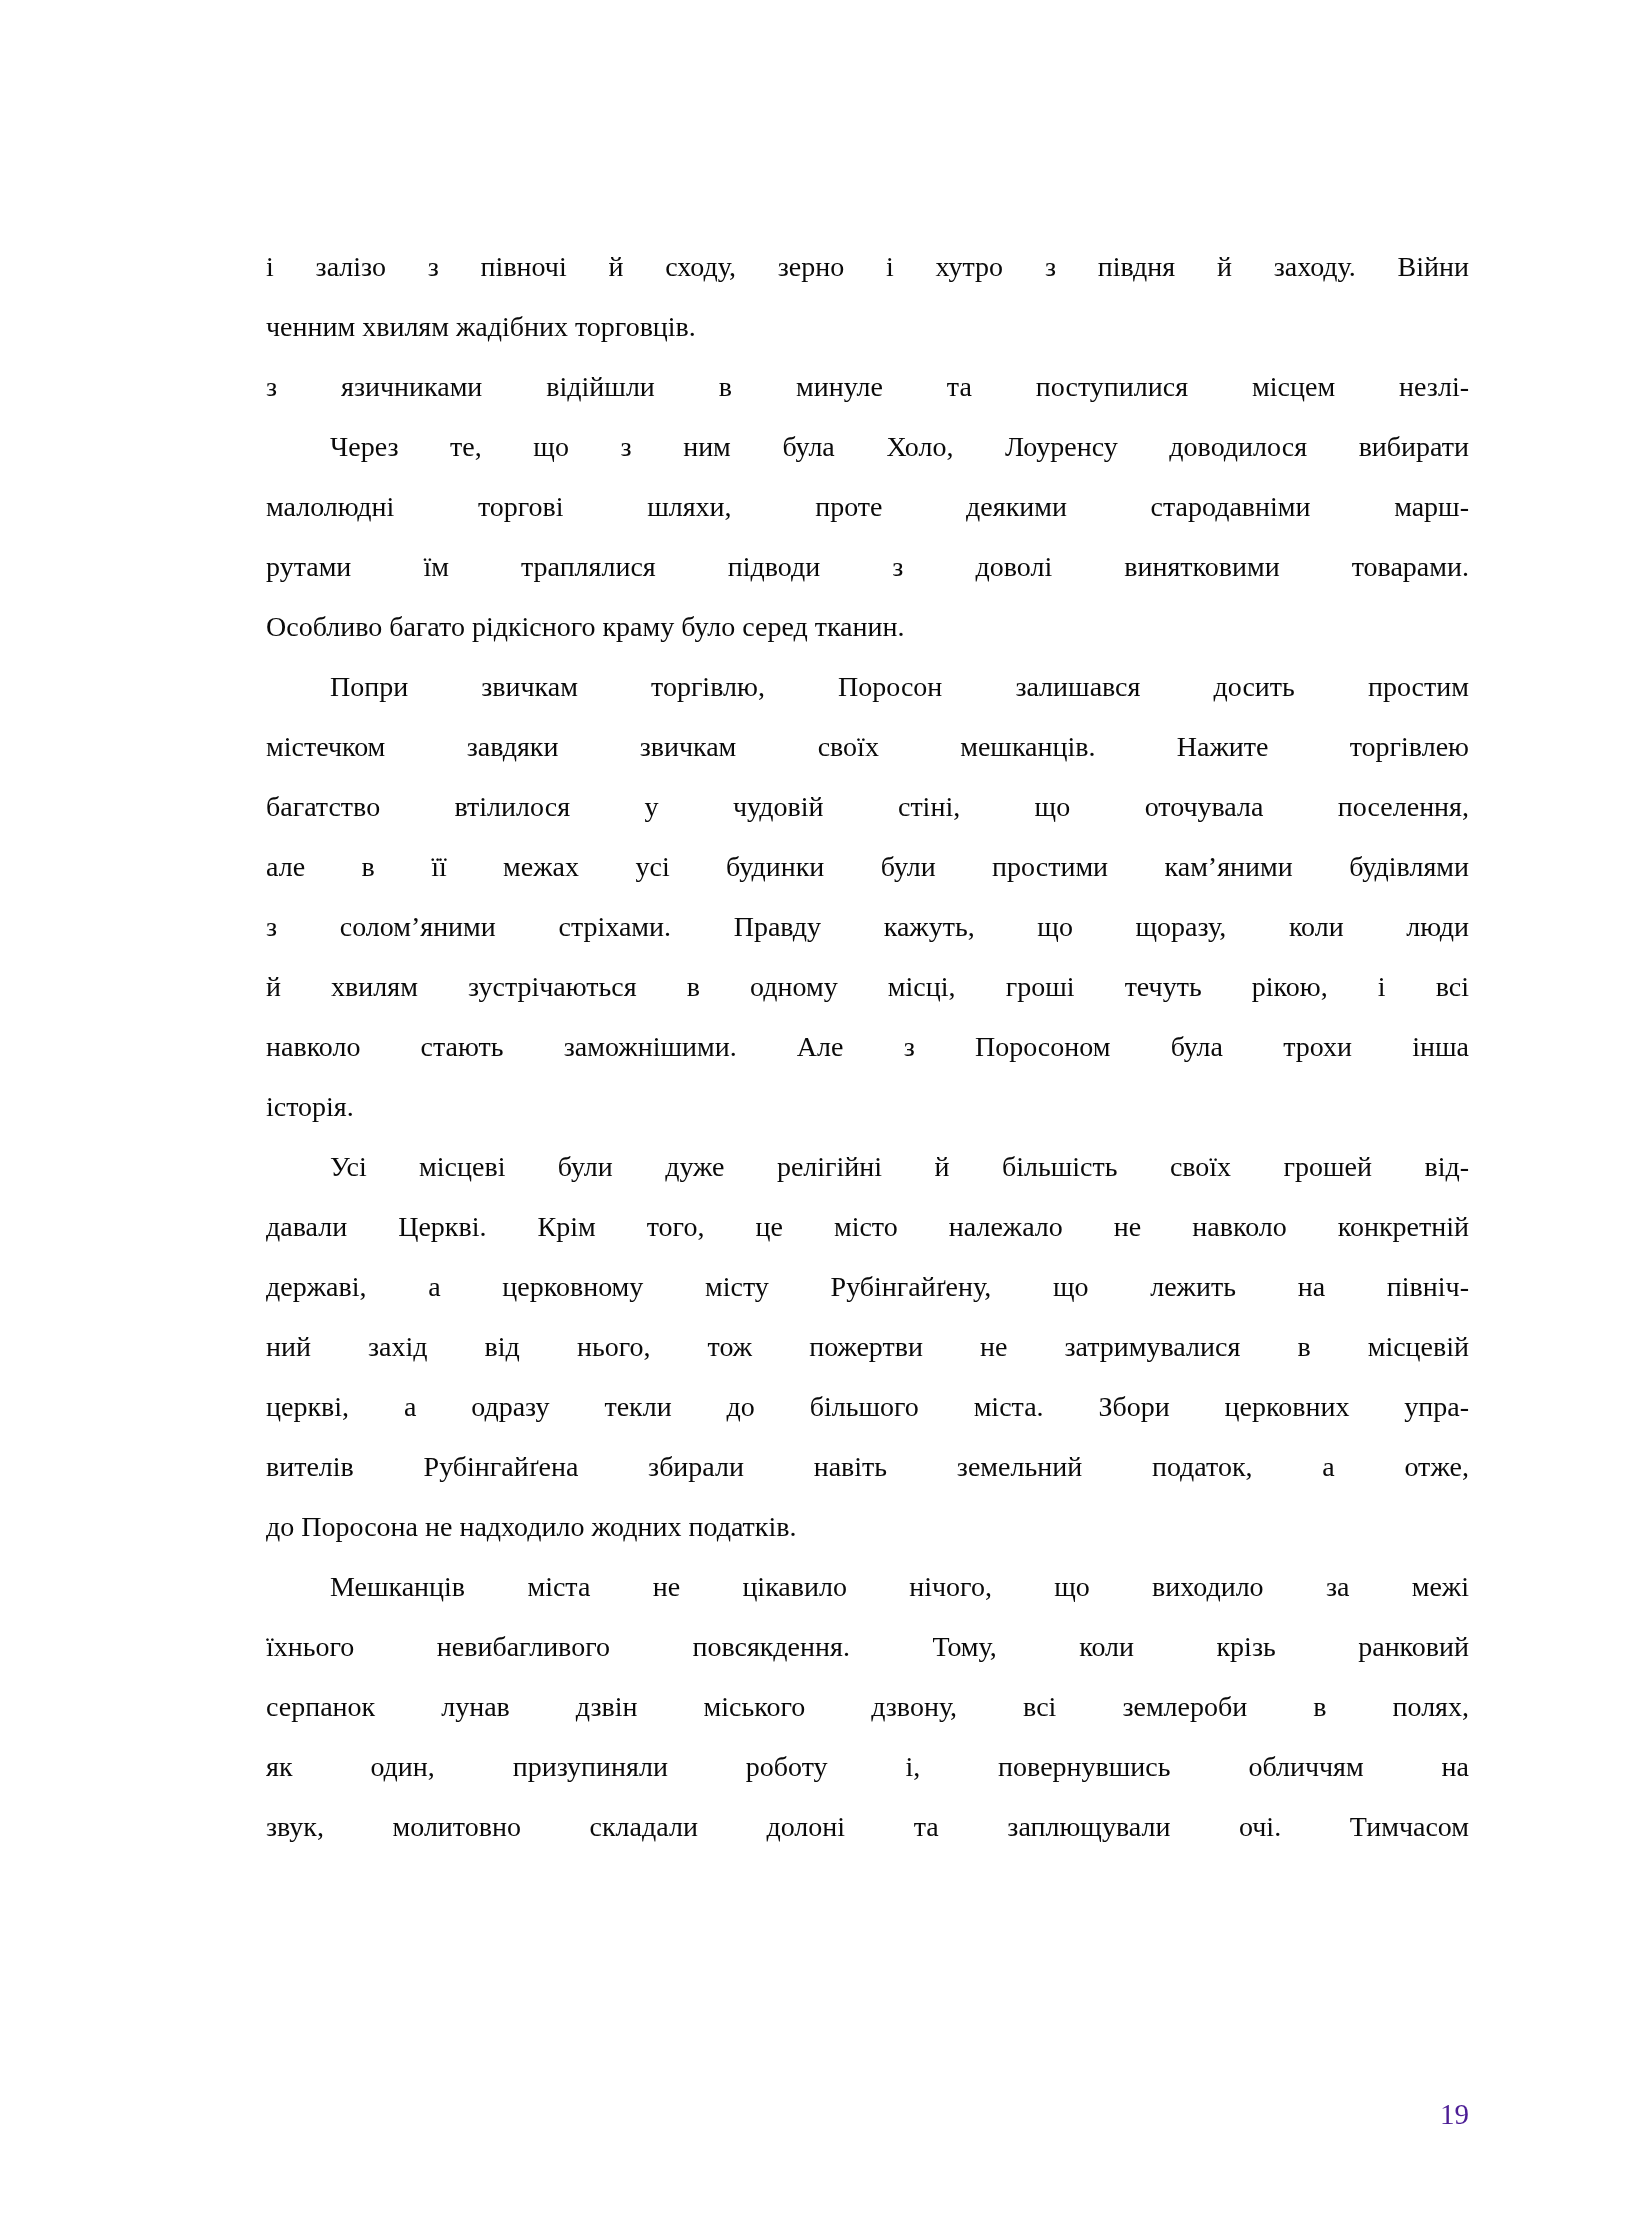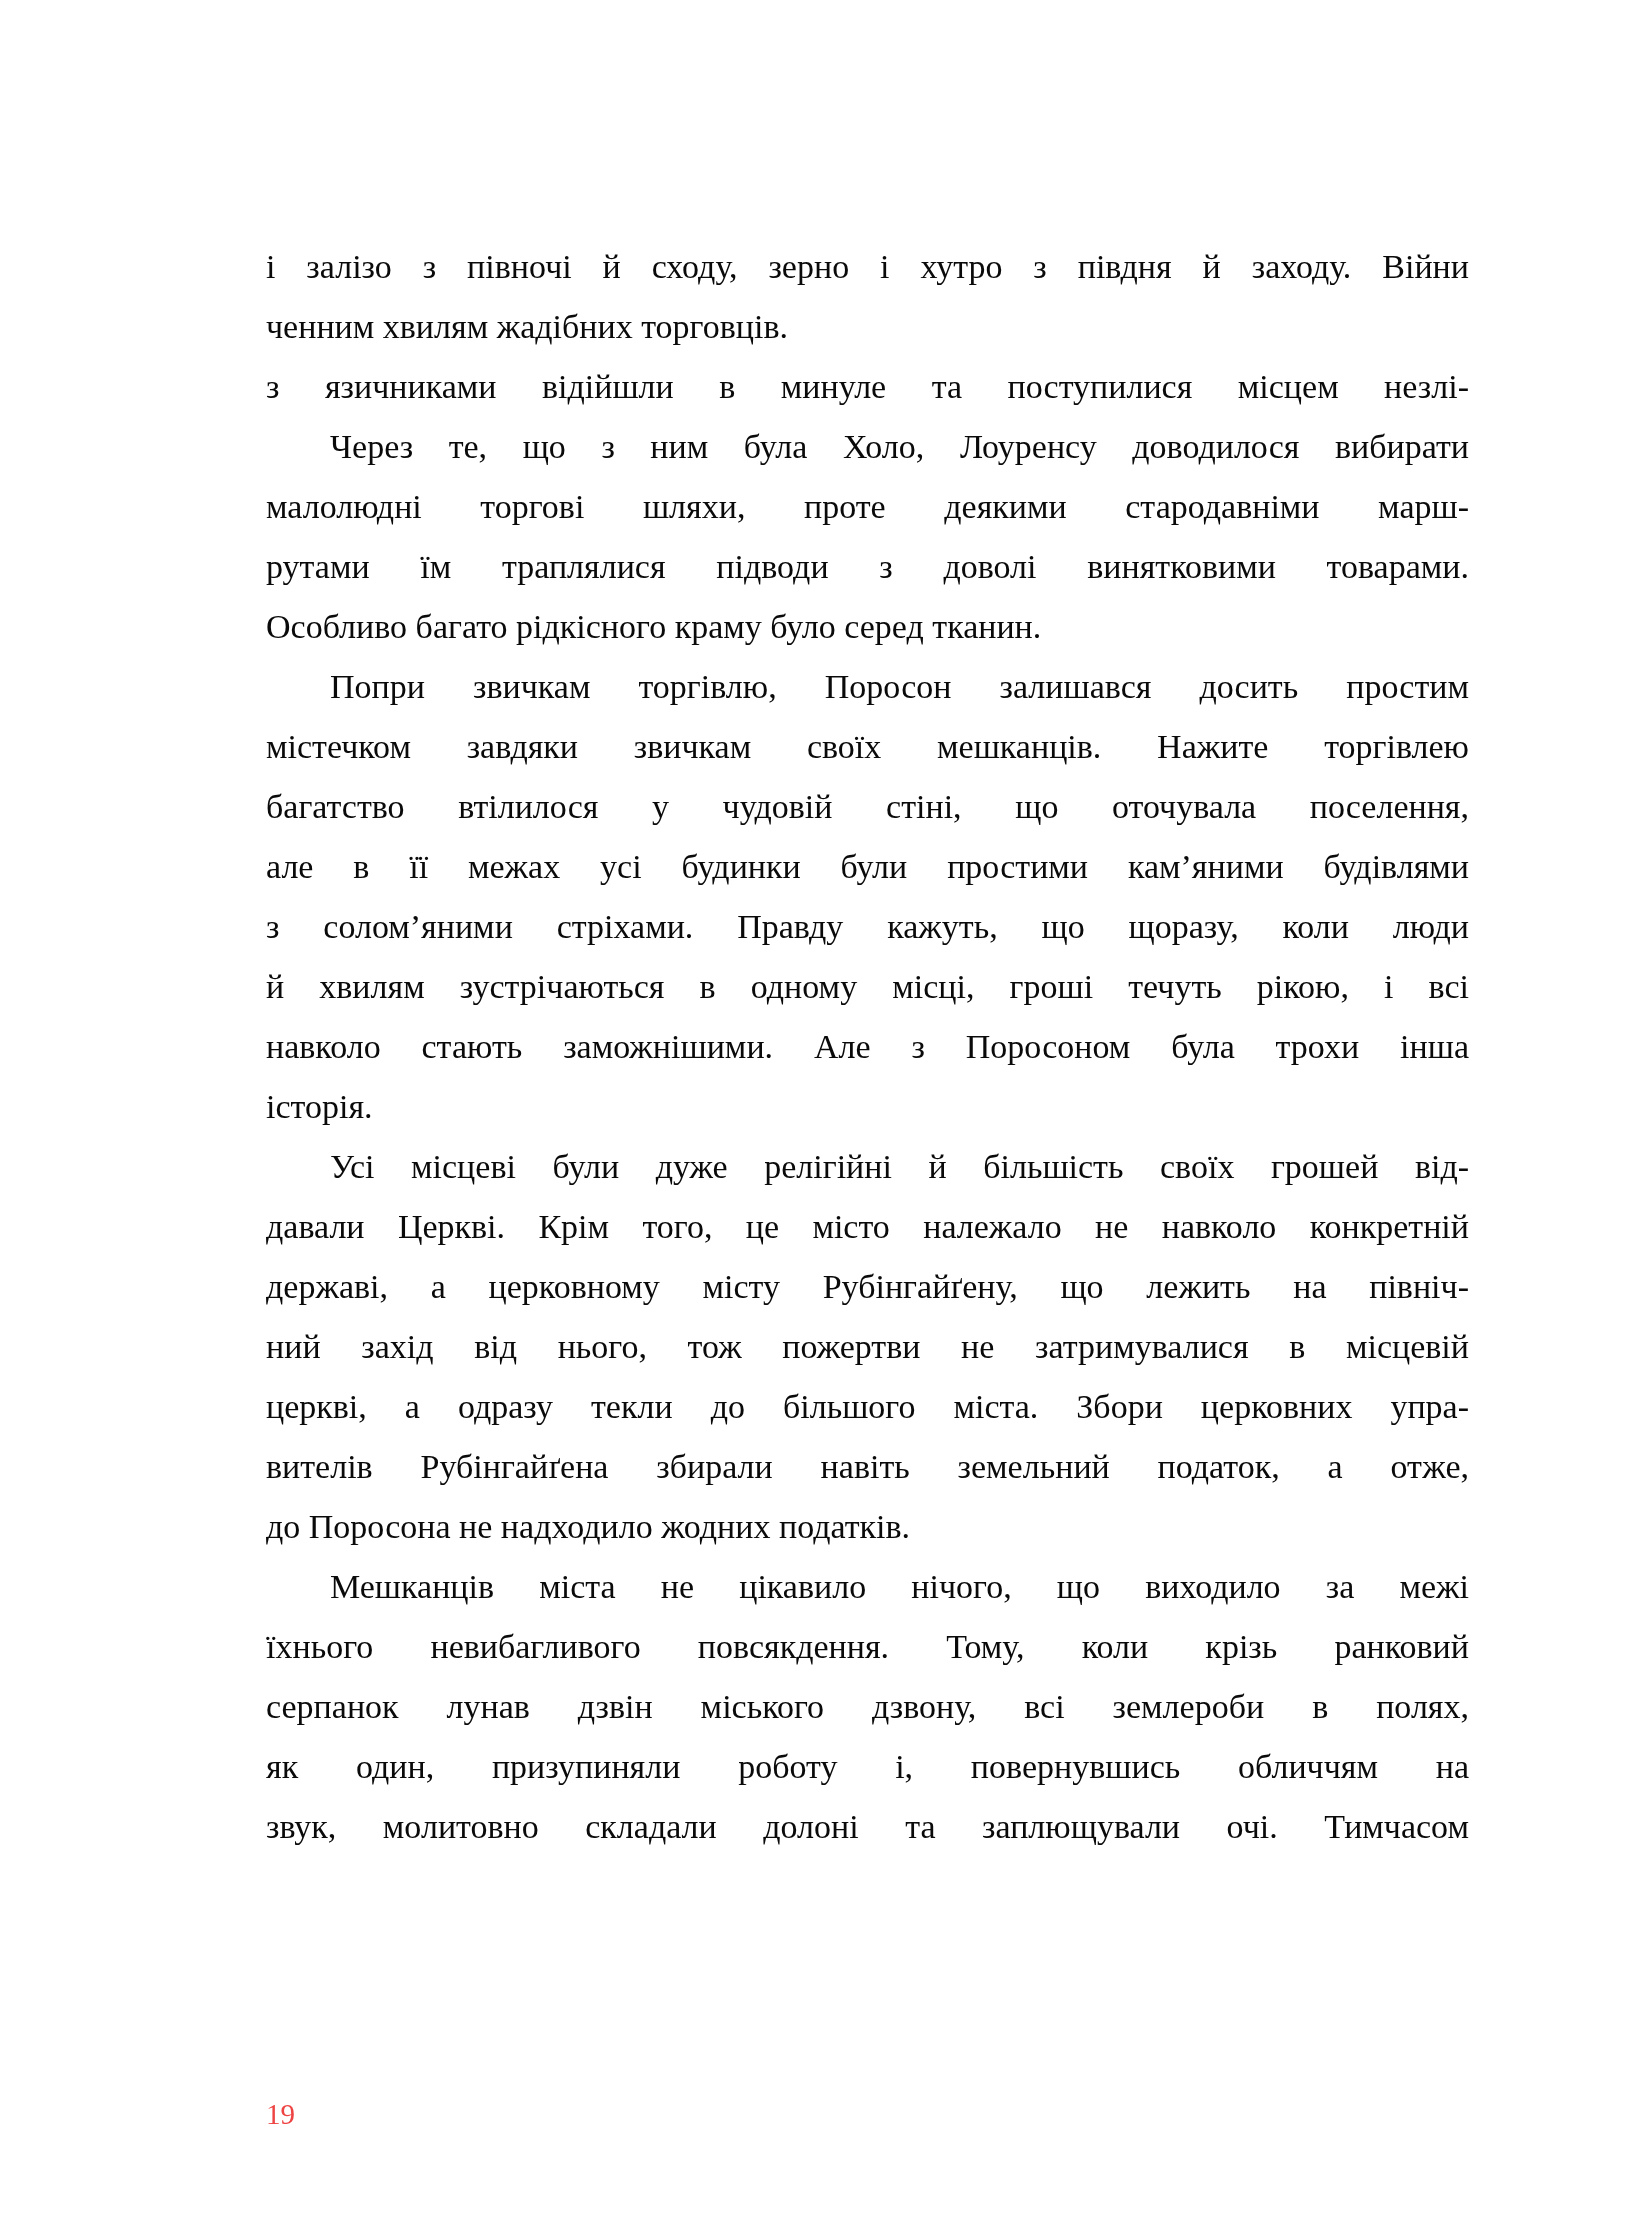--- a/index.html
+++ b/index.html
@@ -13,43 +13,43 @@
   .page {
     position: absolute;
     inset: 0;
     background: #ffffff;
   }
   .text-block {
     position: absolute;
     left: 266px;
     top: 237px;
     width: 1203px;
-    font-size: 34px;
+    font-size: 28px;
     color: #0a0a0a;
   }
   .para { margin: 0; padding: 0; }
   .line {
     display: block;
     height: 60px;
     line-height: 60px;
     overflow: hidden;
     text-align: justify;
     text-align-last: justify;
     white-space: normal;
   }
   .line.nojust { text-align-last: left; }
   .line.indent { padding-left: 64px; }
   .folio {
     position: absolute;
     left: 266px;
     top: 2098px;
     width: 1203px;
-    text-align: left;
+    text-align: right;
     font-size: 29px;
-    color: #ef4444;
+    color: #4c1d95;
   }
 </style>
 </head>
 <body>
 
 <div class="page">
   <main class="text-block" id="text-block">
       <p class="para">
         <span class="line">і залізо з півночі й сходу, зерно і хутро з півдня й заходу. Війни</span>
         <span class="line nojust">ченним хвилям жадібних торговців.</span>

